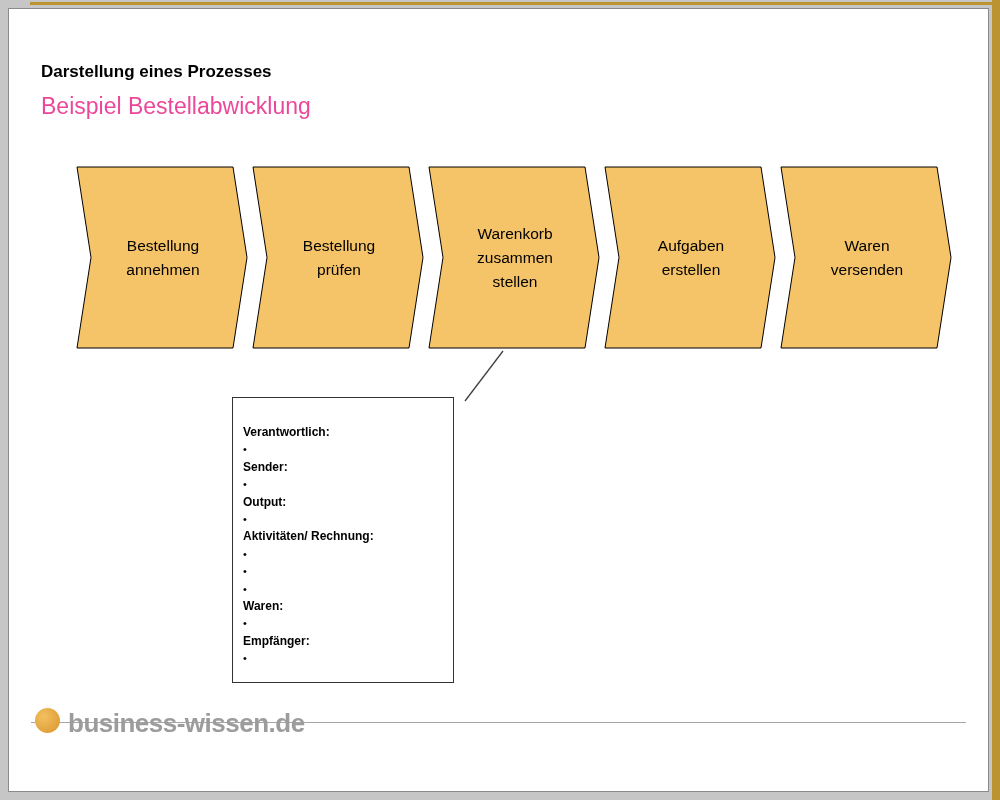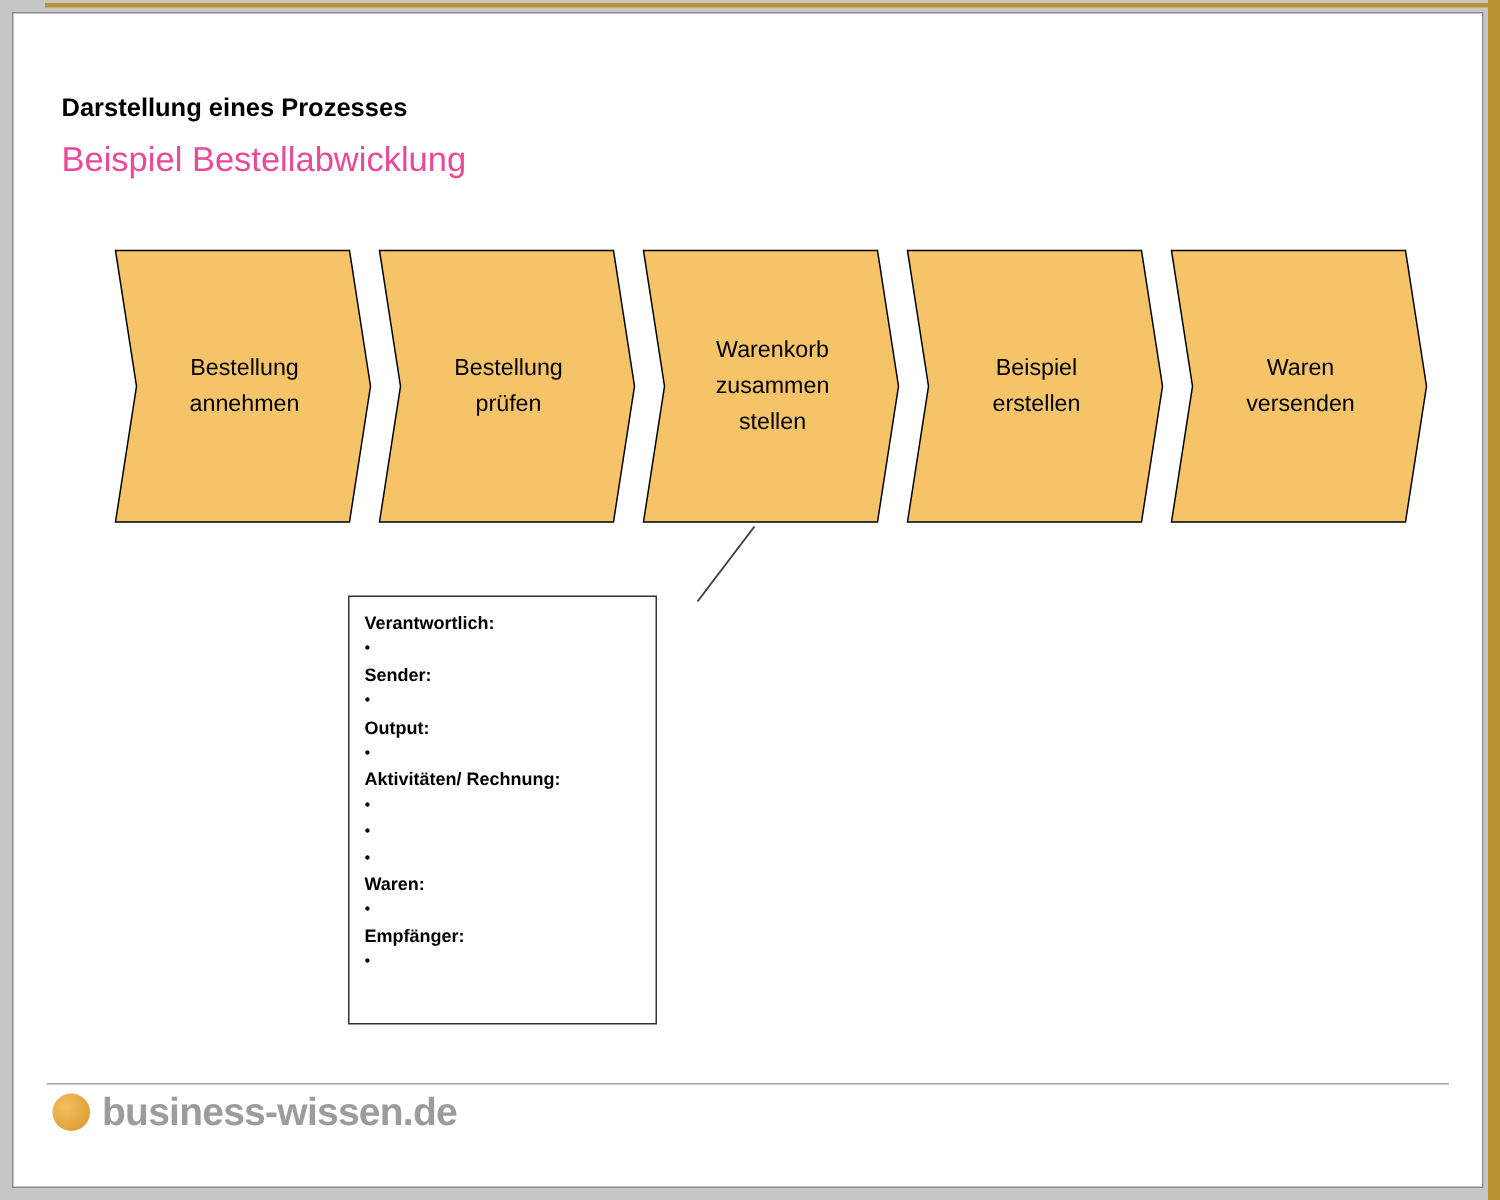--- a/index.html
+++ b/index.html
@@ -94,48 +94,48 @@
   .connector {
     position: absolute;
     left: 442px;
     top: 338px;
     z-index: 2;
   }
   .callout-box {
     position: absolute;
     left: 223px;
     top: 388px;
-    width: 206px;
+    width: 222px;
     height: 286px;
     background: #ffffff;
     border: 1px solid #333333;
     box-sizing: border-box;
-    padding: 9px 8px 0 10px;
+    padding: 26px 8px 0 10px;
     z-index: 3;
   }
   .callout-line {
     font-size: 12px;
     line-height: 17.4px;
     color: #000;
   }
   .callout-line.label { font-weight: bold; }
   .callout-line.bullet { font-weight: normal; font-size: 11px; }
   .footer-divider {
     position: absolute;
     left: 22px;
     right: 22px;
     top: 713px;
     border-top: 1px solid #a6a6a6;
   }
   .footer-logo {
     position: absolute;
     left: 26px;
-    top: 717px;
+    top: 699px;
     display: flex;
-    align-items: center;
+    align-items: flex-start;
     gap: 8px;
   }
   .logo-circle {
     width: 25px;
     height: 25px;
     border-radius: 50%;
     background: radial-gradient(circle at 35% 35%, #f3c05f, #d9952b);
     flex: 0 0 auto;
   }
   .logo-text {
@@ -179,21 +179,21 @@
         <polygon points="1,1 157,1 171,91.5 157,182 1,182 15,91.5" stroke="#000000" stroke-width="1" fill="#f5c368"></polygon>
       </svg>
       <div class="chevron-label">Warenkorb
 zusammen
 stellen</div>
     </div>
     <div class="chevron">
       <svg width="172" height="183" viewBox="0 0 172 183">
         <polygon points="1,1 157,1 171,91.5 157,182 1,182 15,91.5" stroke="#000000" stroke-width="1" fill="#f5c368"></polygon>
       </svg>
-      <div class="chevron-label">Beispiel
+      <div class="chevron-label">Aufgaben
 erstellen</div>
     </div>
     <div class="chevron">
       <svg width="172" height="183" viewBox="0 0 172 183">
         <polygon points="1,1 157,1 171,91.5 157,182 1,182 15,91.5" stroke="#000000" stroke-width="1" fill="#f5c368"></polygon>
       </svg>
       <div class="chevron-label">Waren
 versenden</div>
     </div>
   </div>

